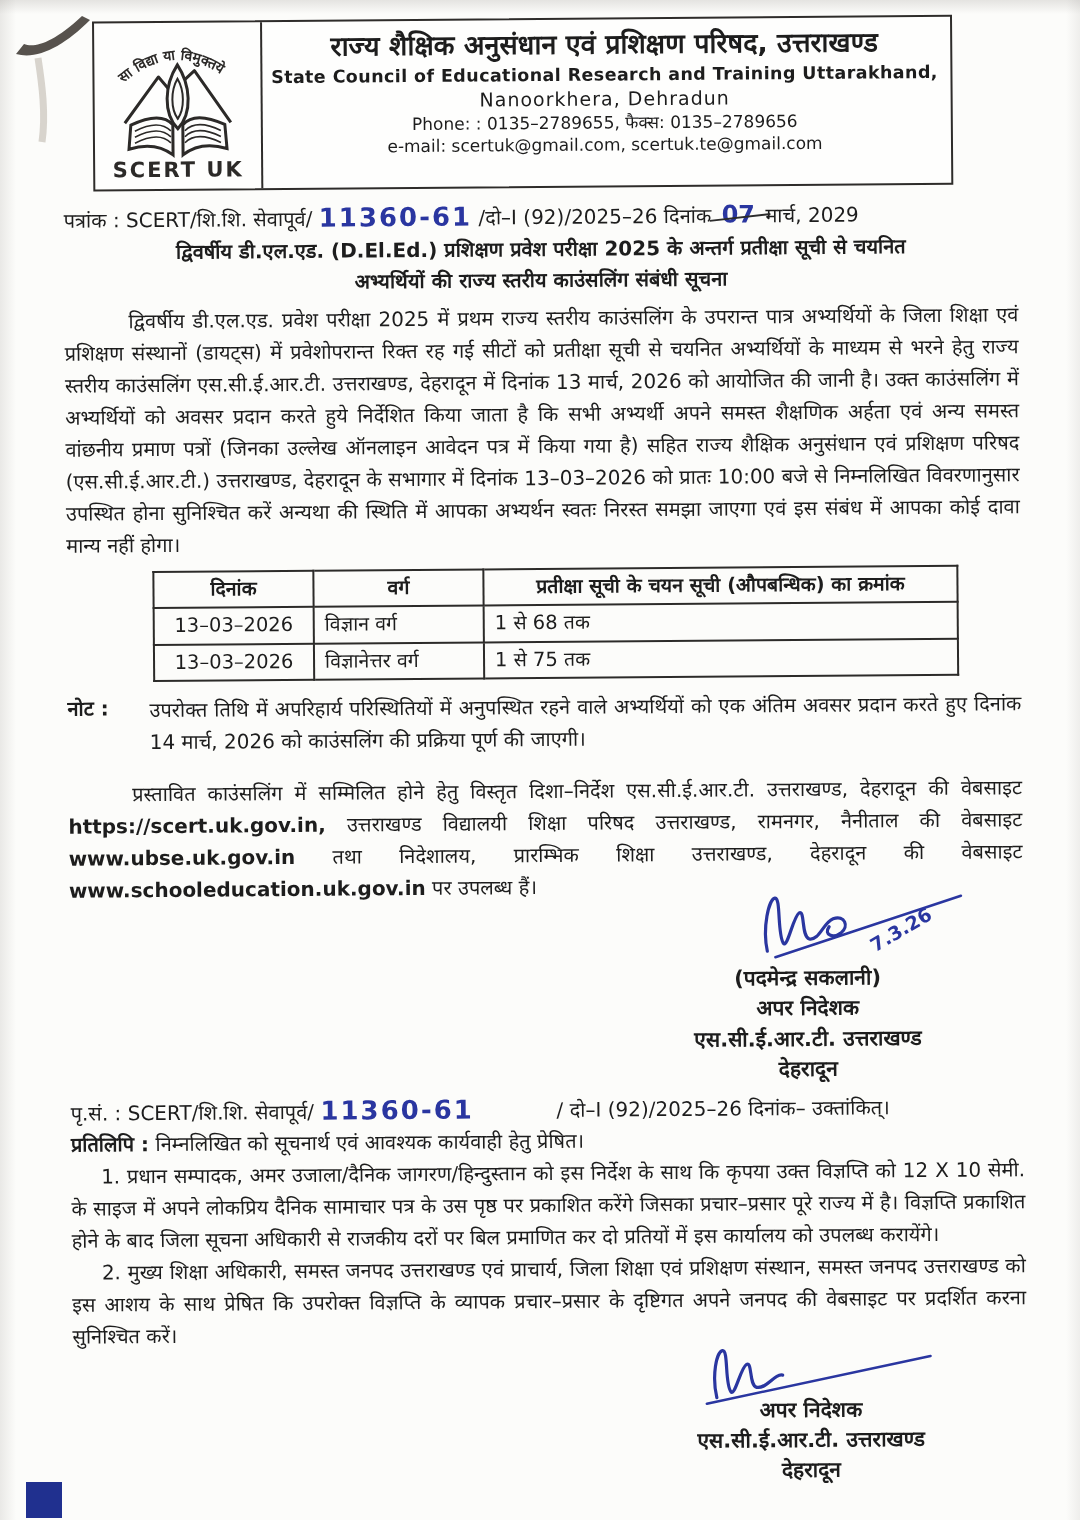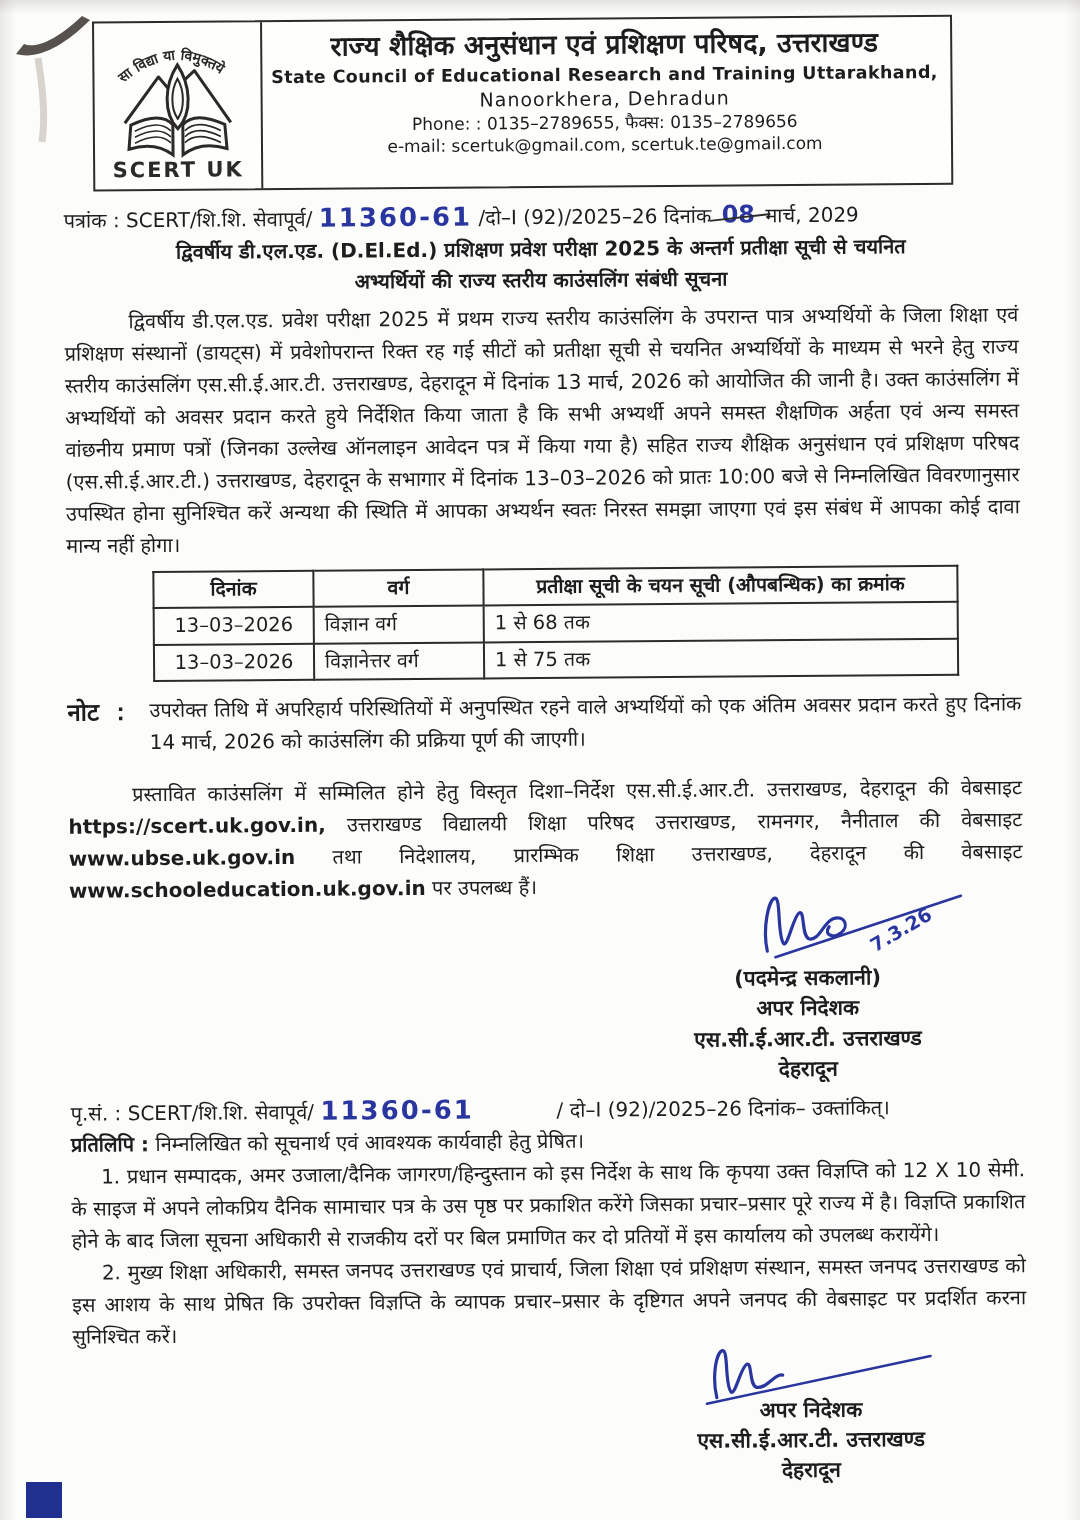--- a/index.html
+++ b/index.html
@@ -44,21 +44,21 @@
   table.sched th,table.sched td{
     border:2px solid #2c2b29;font-size:19.5px;padding:3px 10px;line-height:1.45;
   }
   table.sched th{font-weight:bold;text-align:center;}
   table.sched td{text-align:left;}
   .c1{width:138px;text-align:center!important;}
   .c2{width:148px;}
   .c3{width:452px;}
   
   .note{display:flex;margin-top:12px;}
-  .note-label{font-weight:bold;font-size:24px;width:82px;flex:none;font-family:Liberation Mono, monospace;}
+  .note-label{font-weight:bold;font-size:20px;width:82px;flex:none;}
   .note-text{font-size:20px;line-height:1.6;text-align:justify;}
   .url{font-family:"DejaVu Sans", sans-serif;font-weight:bold;}
   
   .sigblock{width:360px;margin:-14px 36px 0 auto;text-align:center;position:relative;}
   .sigblock .siglines{font-size:21px;font-weight:bold;line-height:1.45;}
   .sig-svg{display:block;margin:0 0 -10px 120px;}
   .sig2-svg{display:block;margin:0 0 -16px 60px;}
   .sigblock.second{margin-top:-6px;}
   
   .corner-square{position:absolute;left:26px;top:1482px;width:36px;height:36px;background:#20308f;}
@@ -103,21 +103,21 @@
         <div class="org-ad">Nanoorkhera, Dehradun</div>
         <div class="org-ph">Phone: : 0135–2789655, फैक्स: 0135–2789656</div>
         <div class="org-em">e-mail: scertuk@gmail.com, scertuk.te@gmail.com</div>
       </div>
     </div>
 
     <div class="ref">
       <span>पत्रांक : SCERT/शि.शि. सेवापूर्व/</span>
       <span class="hw">11360-61</span>
       <span>/दो–I (92)/2025–26 दिनांक</span>
-      <span class="hw-day">08</span>
+      <span class="hw-day">07</span>
       <span>मार्च, 2029</span>
     </div>
 
     <div class="subject">
       <div>द्विवर्षीय डी.एल.एड. (D.El.Ed.) प्रशिक्षण प्रवेश परीक्षा 2025 के अन्तर्ग प्रतीक्षा सूची से चयनित</div>
       <div>अभ्यर्थियों की राज्य स्तरीय काउंसलिंग संबंधी सूचना</div>
     </div>
 
     <div class="para indent">द्विवर्षीय डी.एल.एड. प्रवेश परीक्षा 2025 में प्रथम राज्य स्तरीय काउंसलिंग के उपरान्त पात्र अभ्यर्थियों के जिला शिक्षा एवं प्रशिक्षण संस्थानों (डायट्स) में प्रवेशोपरान्त रिक्त रह गई सीटों को प्रतीक्षा सूची से चयनित अभ्यर्थियों के माध्यम से भरने हेतु राज्य स्तरीय काउंसलिंग एस.सी.ई.आर.टी. उत्तराखण्ड, देहरादून में दिनांक 13 मार्च, 2026 को आयोजित की जानी है। उक्त काउंसलिंग में अभ्यर्थियों को अवसर प्रदान करते हुये निर्देशित किया जाता है कि सभी अभ्यर्थी अपने समस्त शैक्षणिक अर्हता एवं अन्य समस्त वांछनीय प्रमाण पत्रों (जिनका उल्लेख ऑनलाइन आवेदन पत्र में किया गया है) सहित राज्य शैक्षिक अनुसंधान एवं प्रशिक्षण परिषद (एस.सी.ई.आर.टी.) उत्तराखण्ड, देहरादून के सभागार में दिनांक 13–03–2026 को प्रातः 10:00 बजे से निम्नलिखित विवरणानुसार उपस्थित होना सुनिश्चित करें अन्यथा की स्थिति में आपका अभ्यर्थन स्वतः निरस्त समझा जाएगा एवं इस संबंध में आपका कोई दावा मान्य नहीं होगा।</div>
 

